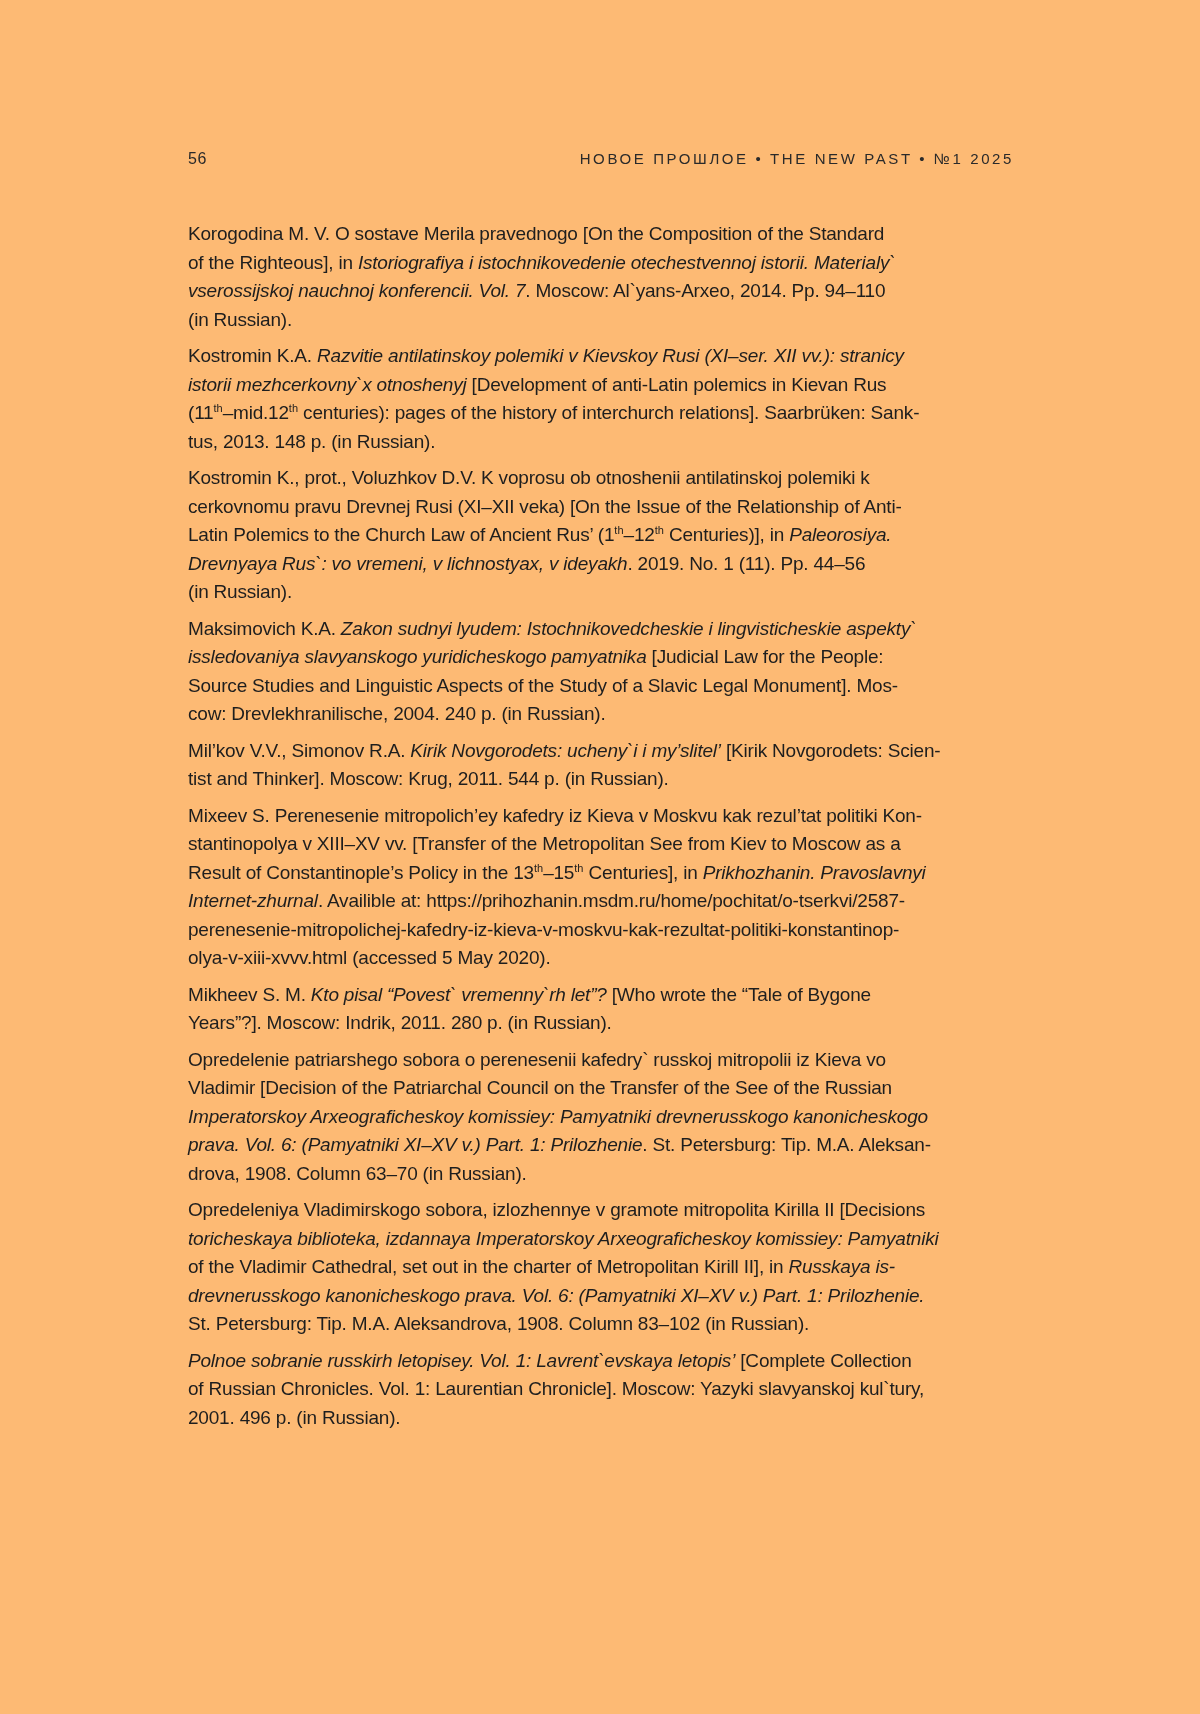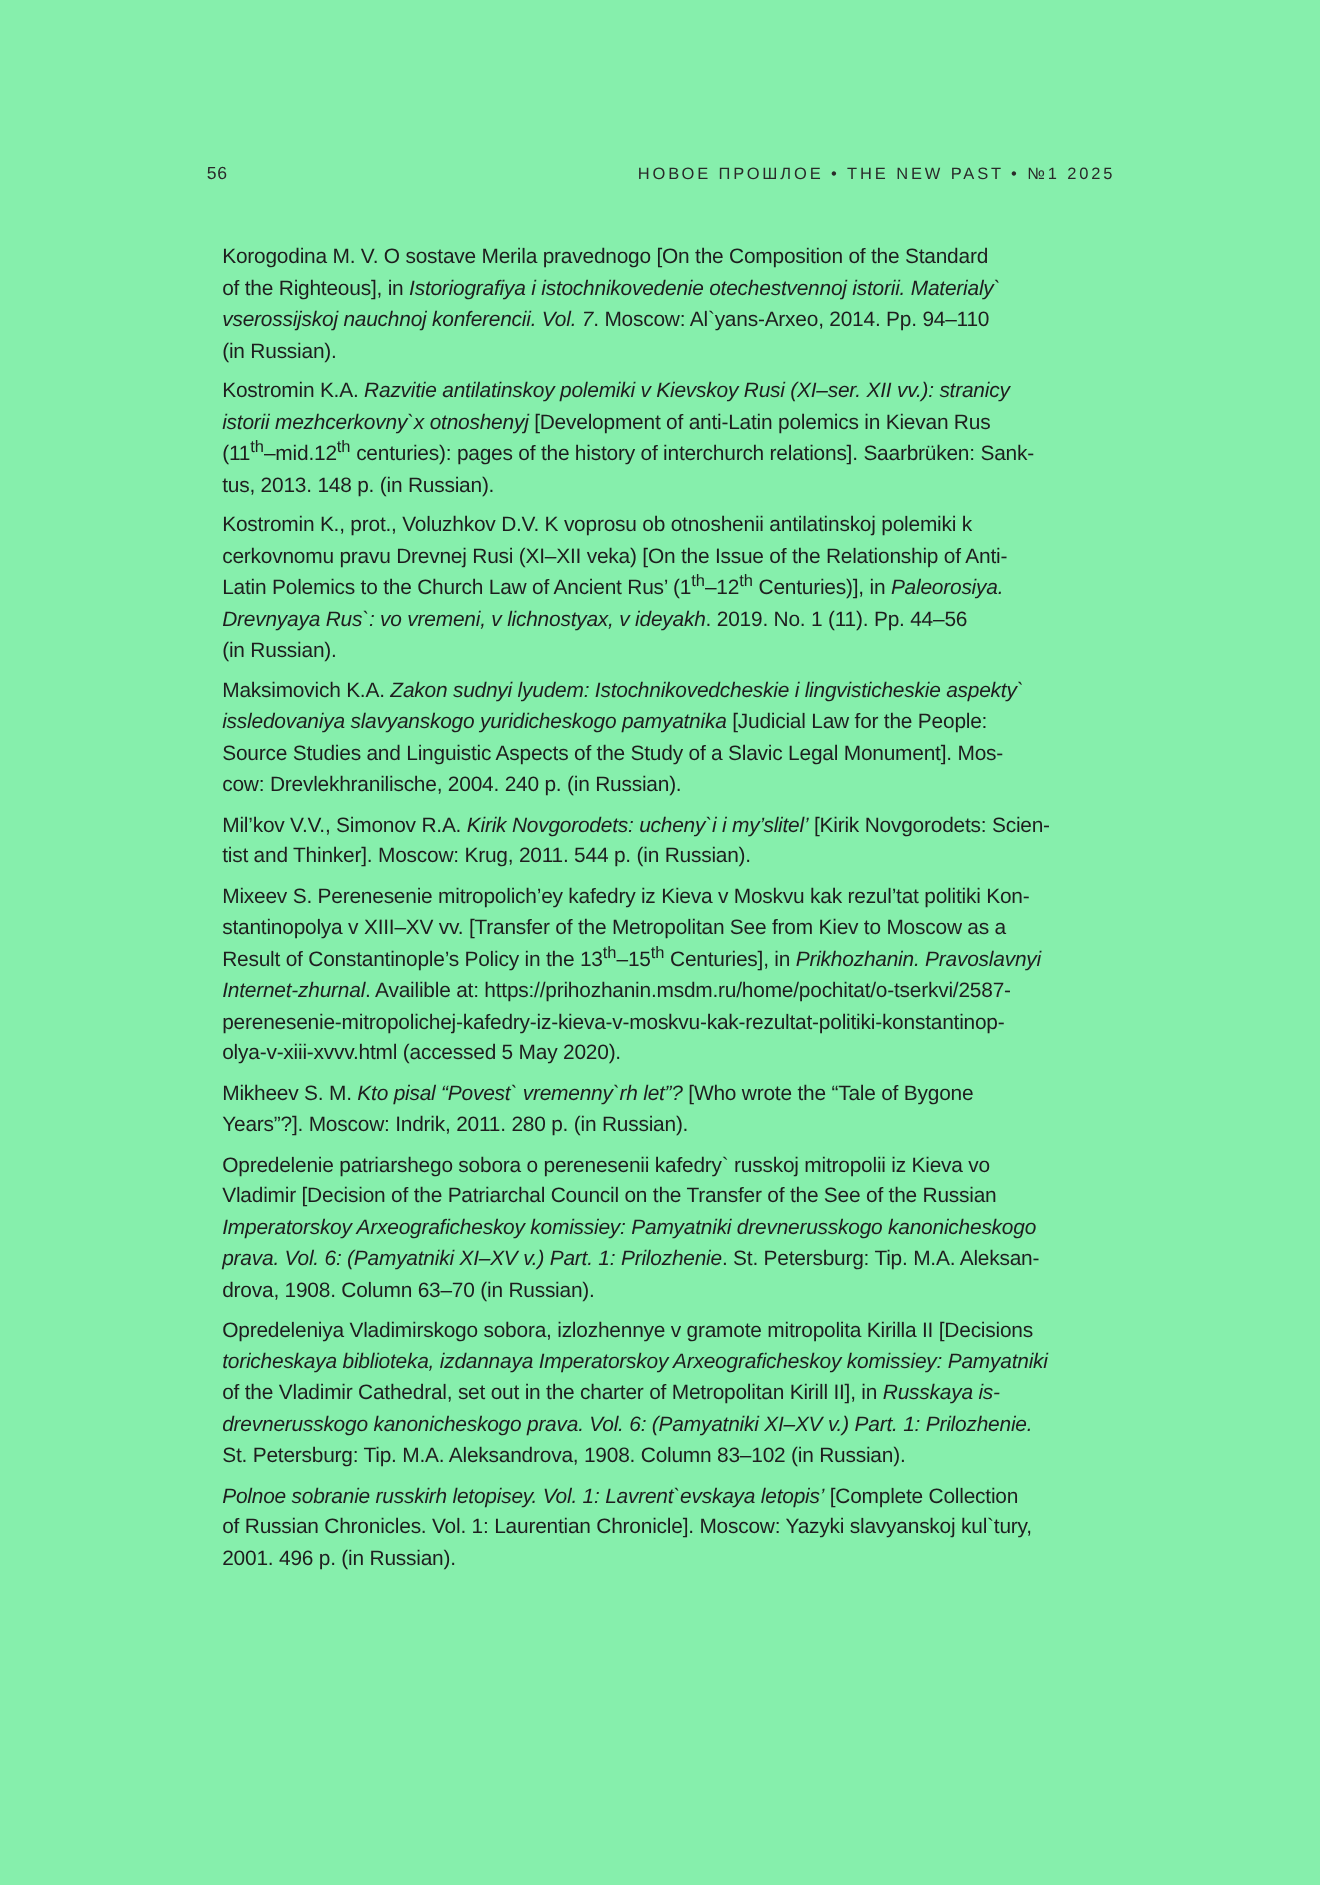--- a/index.html
+++ b/index.html
@@ -4,21 +4,21 @@
 <style>
   html, body {
     margin: 0;
     padding: 0;
     background: #ffffff;
   }
   .page {
     position: relative;
     width: 1200px;
     height: 1714px;
-    background: #86efac;
+    background: #fdba74;
     font-family: "Liberation Sans", sans-serif;
     color: #1e1e1e;
     overflow: hidden;
   }
   .page-header {
     position: absolute;
     top: 150px;
     left: 188px;
     right: 186px;
     display: flex;
@@ -46,27 +46,26 @@
   .entry {
     margin: 0 0 8px 0;
     font-size: 19px;
     line-height: 28.5px;
     letter-spacing: -0.2px;
     color: #1e1e1e;
   }
   .line {
     display: block;
     white-space: nowrap;
-    margin-left: 14px;
   }
   .i {
     font-style: italic;
   }
   .entry sup {
-    font-size: 15px;
+    font-size: 11px;
     line-height: 0;
     vertical-align: super;
     letter-spacing: 0;
   }
 </style>
 </head>
 <body>
 
 <div class="page">
   <div class="page-header">

